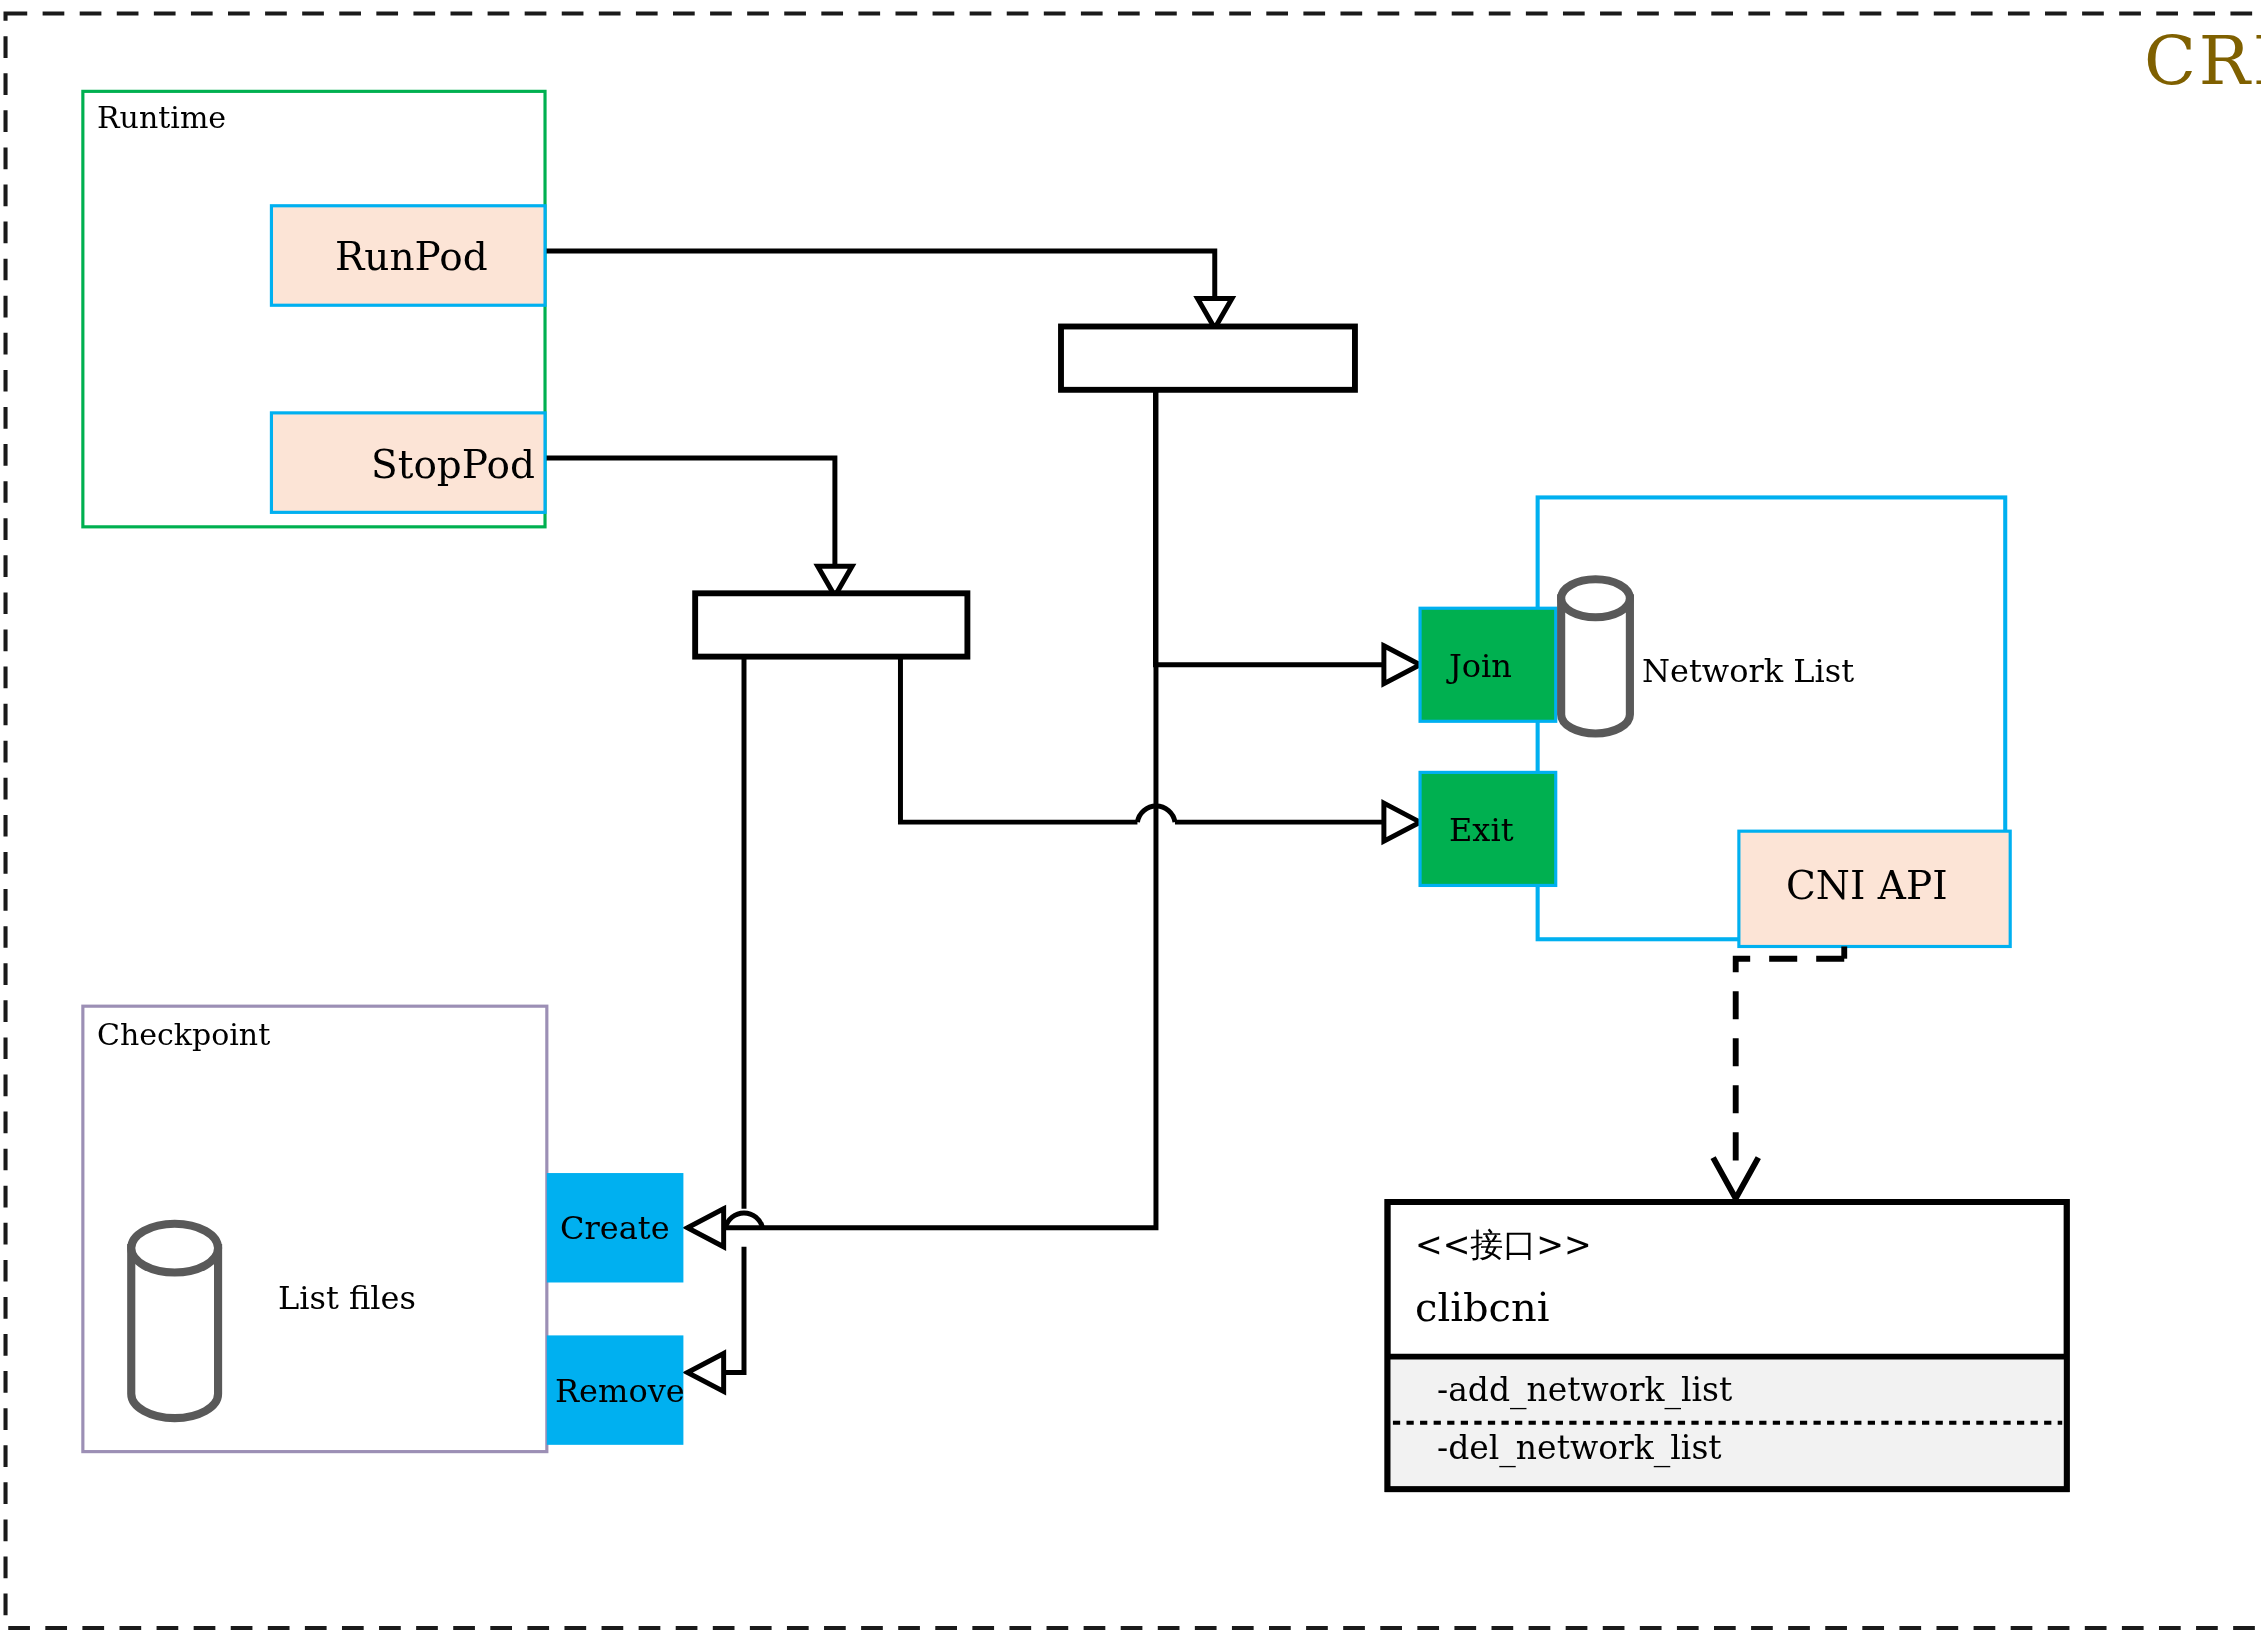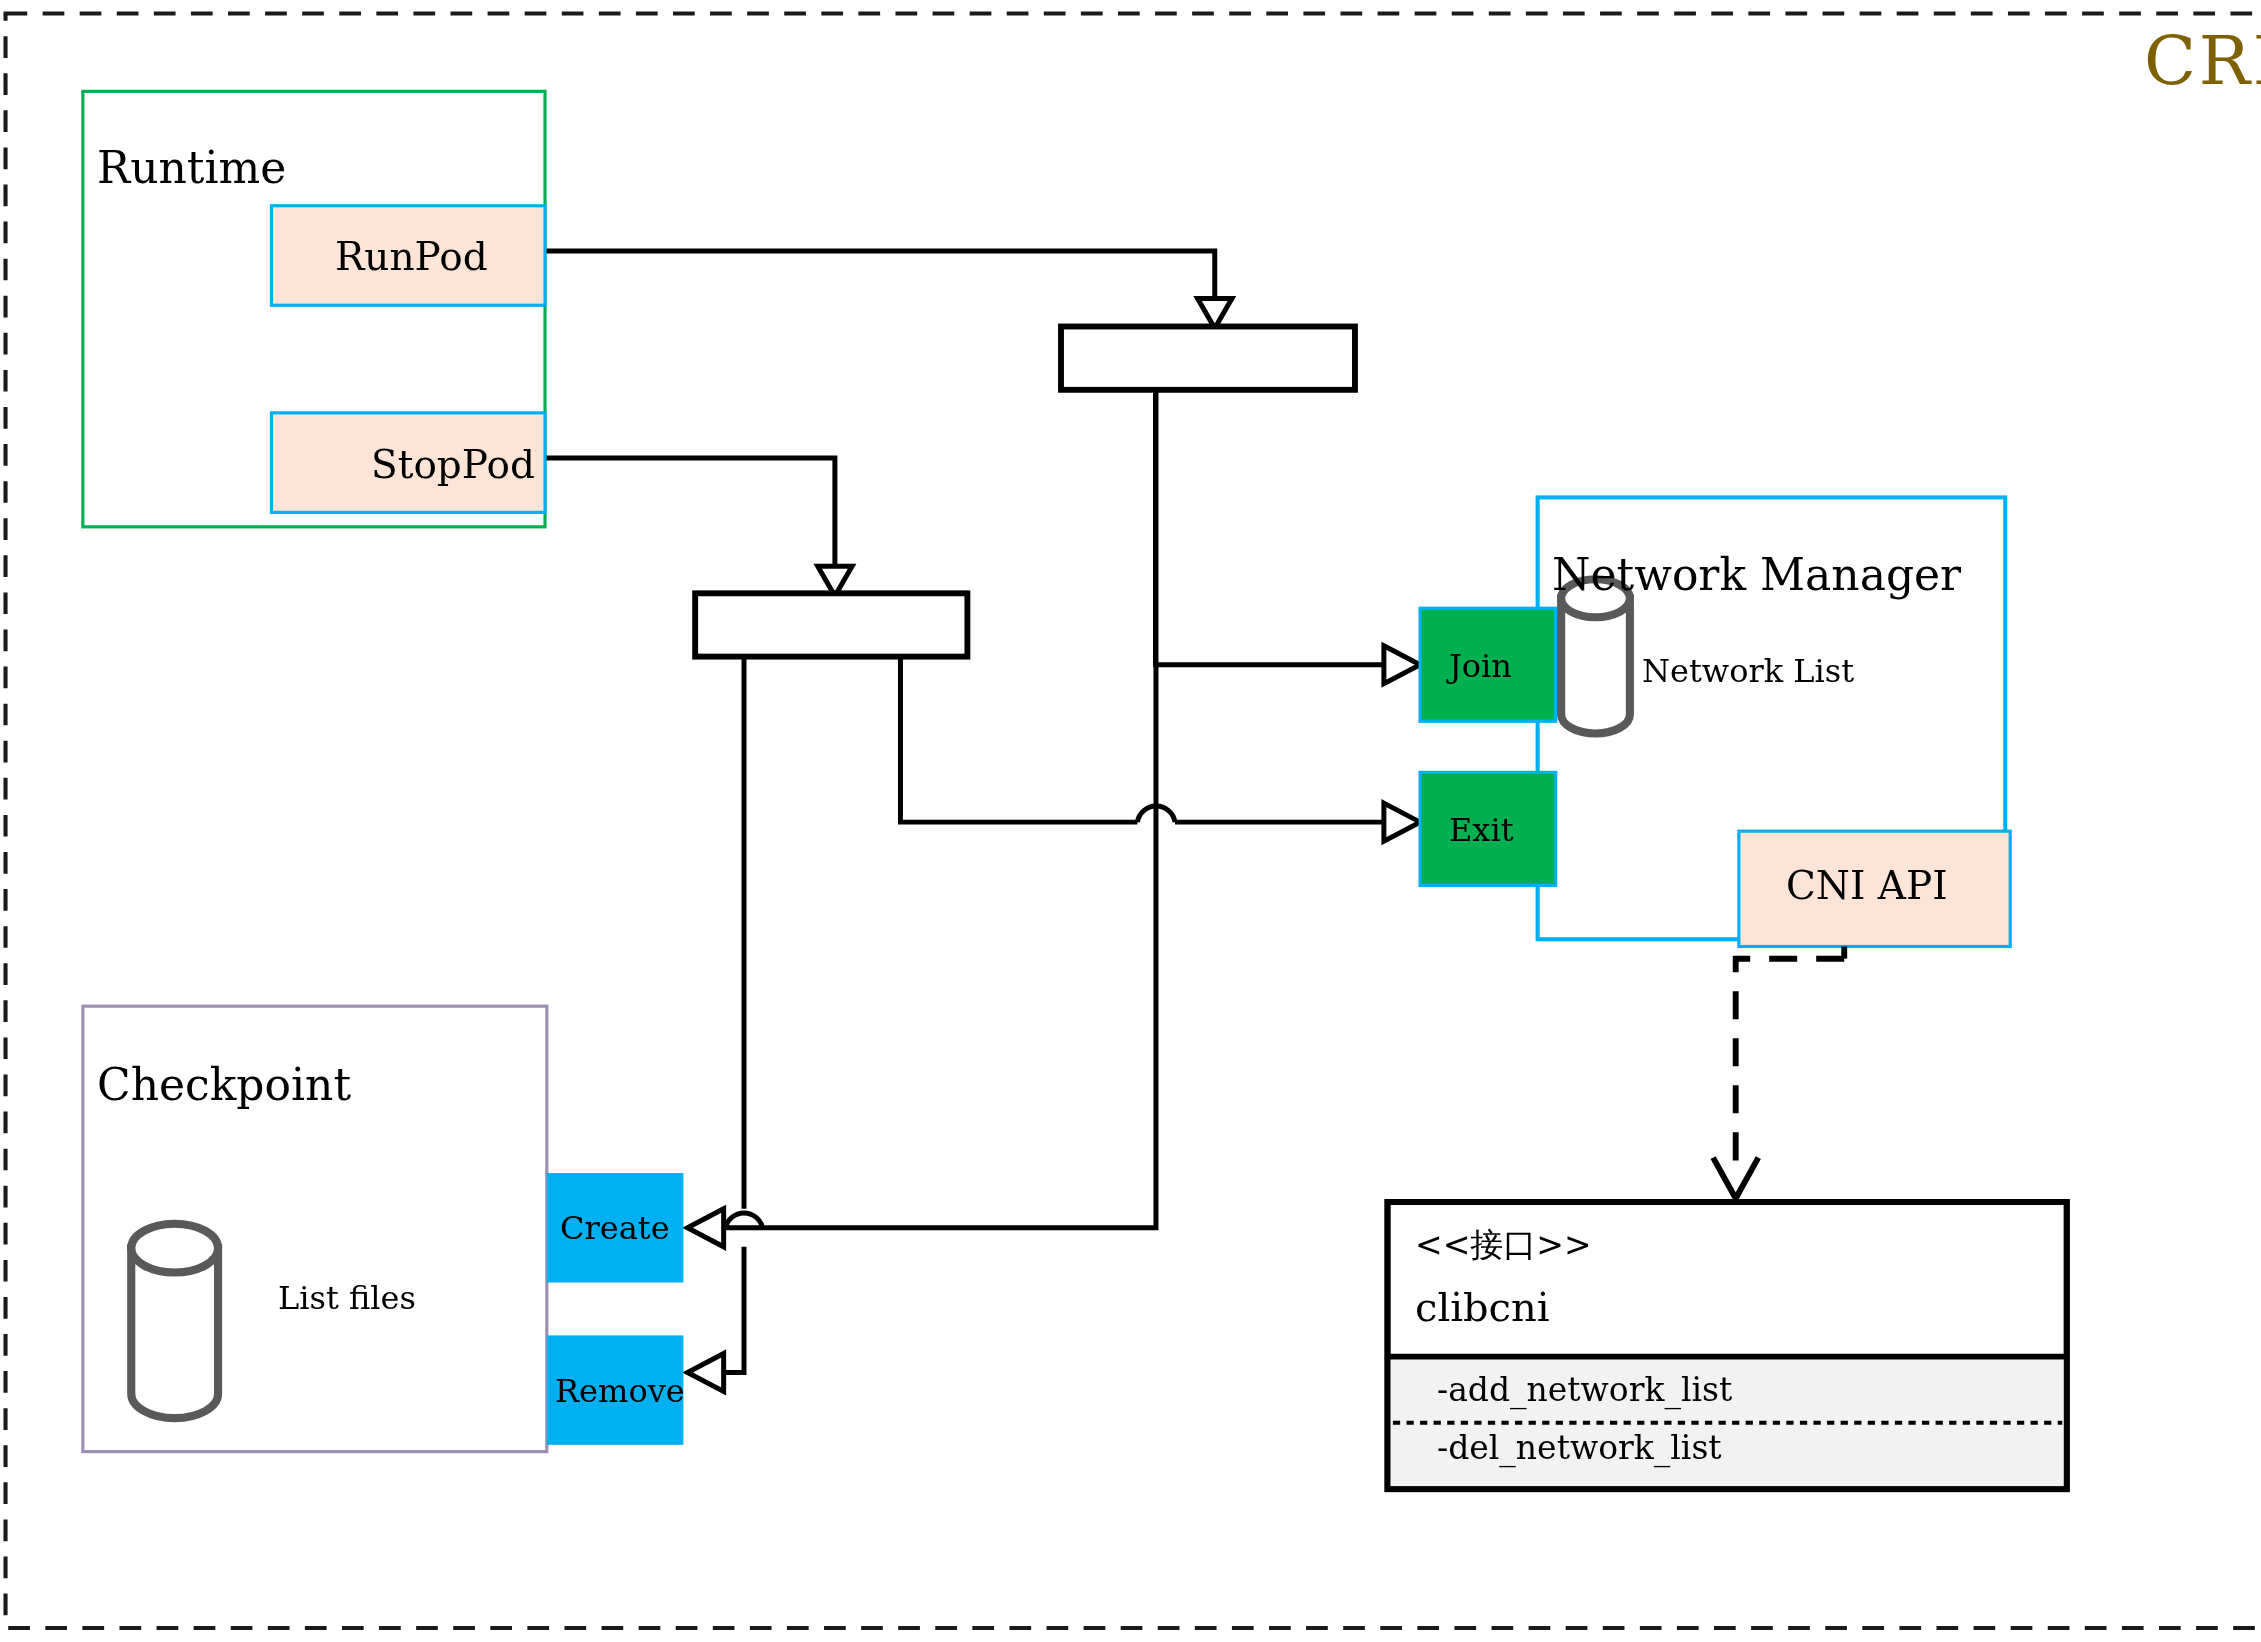--- a/index.html
+++ b/index.html
@@ -1,21 +1,21 @@
 <!DOCTYPE html>
 <html style="font-size:7.2px"><head>
 <meta charset="utf-8">
 <style>
   html,body{margin:0;padding:0;background:#ffffff;}
   body{font-family:"DejaVu Serif", serif;}
   #stage{position:relative;width:2335px;height:1642px;background:#fff;overflow:hidden;}
   svg.layer{position:absolute;left:0;top:0;width:2335px;height:1642px;}
   .lbl{position:absolute;white-space:pre;color:#000;font-family:"DejaVu Serif", serif;line-height:1;}
   .title-cri{color:#7f6000;font-size:68px;letter-spacing:2.7px;font-family:"DejaVu Serif", serif;}
-  .grp-title{font-size:44px;margin-top:43px;}
+  .grp-title{font-size:30px;}
   .node-text{font-size:39px;}
   .small-text{font-size:32px;}
   .iface-stereo{font-size:33px;font-family:"DejaVu Sans", sans-serif;}
   .iface-name{font-size:40px;}
   .iface-method{font-size:33px;}
 </style>
 </head>
 <body>
 
 <div id="stage">
@@ -101,21 +101,20 @@
 
     <path d="M4078,2093 L4078,2120" stroke="#000" stroke-width="13" fill="none"></path>
     <path d="M4078,2120 L3838,2120 L3838,2600" stroke="#000" stroke-width="13" fill="none" stroke-dasharray="62 42"></path>
     <path d="M3788,2560 L3838,2650 L3888,2560" fill="none" stroke="#000" stroke-width="13"></path>
   </svg>
 
   <div class="lbl title-cri" style="left:2144px; top:27px;">CRI</div>
 
   <div class="lbl grp-title" style="left:97px; top:103px;">Runtime</div>
   <div class="lbl grp-title" style="left:97px; top:1020px;">Checkpoint</div>
-  <div class="lbl grp-title" style="left:1552px; top:510px;">Network Manager</div>
 
   <div class="lbl node-text" style="left:335px; top:237px;">RunPod</div>
   <div class="lbl node-text" style="left:327px; top:445px;margin-left:44px;">StopPod</div>
 
   <div class="lbl small-text" style="left:1449px; top:650px;">Join</div>
   <div class="lbl small-text" style="left:1449px; top:814px;">Exit</div>
 
   <div class="lbl small-text" style="left:560px; top:1212px;">Create</div>
   <div class="lbl small-text" style="left:555px; top:1375px;">Remove</div>
 

